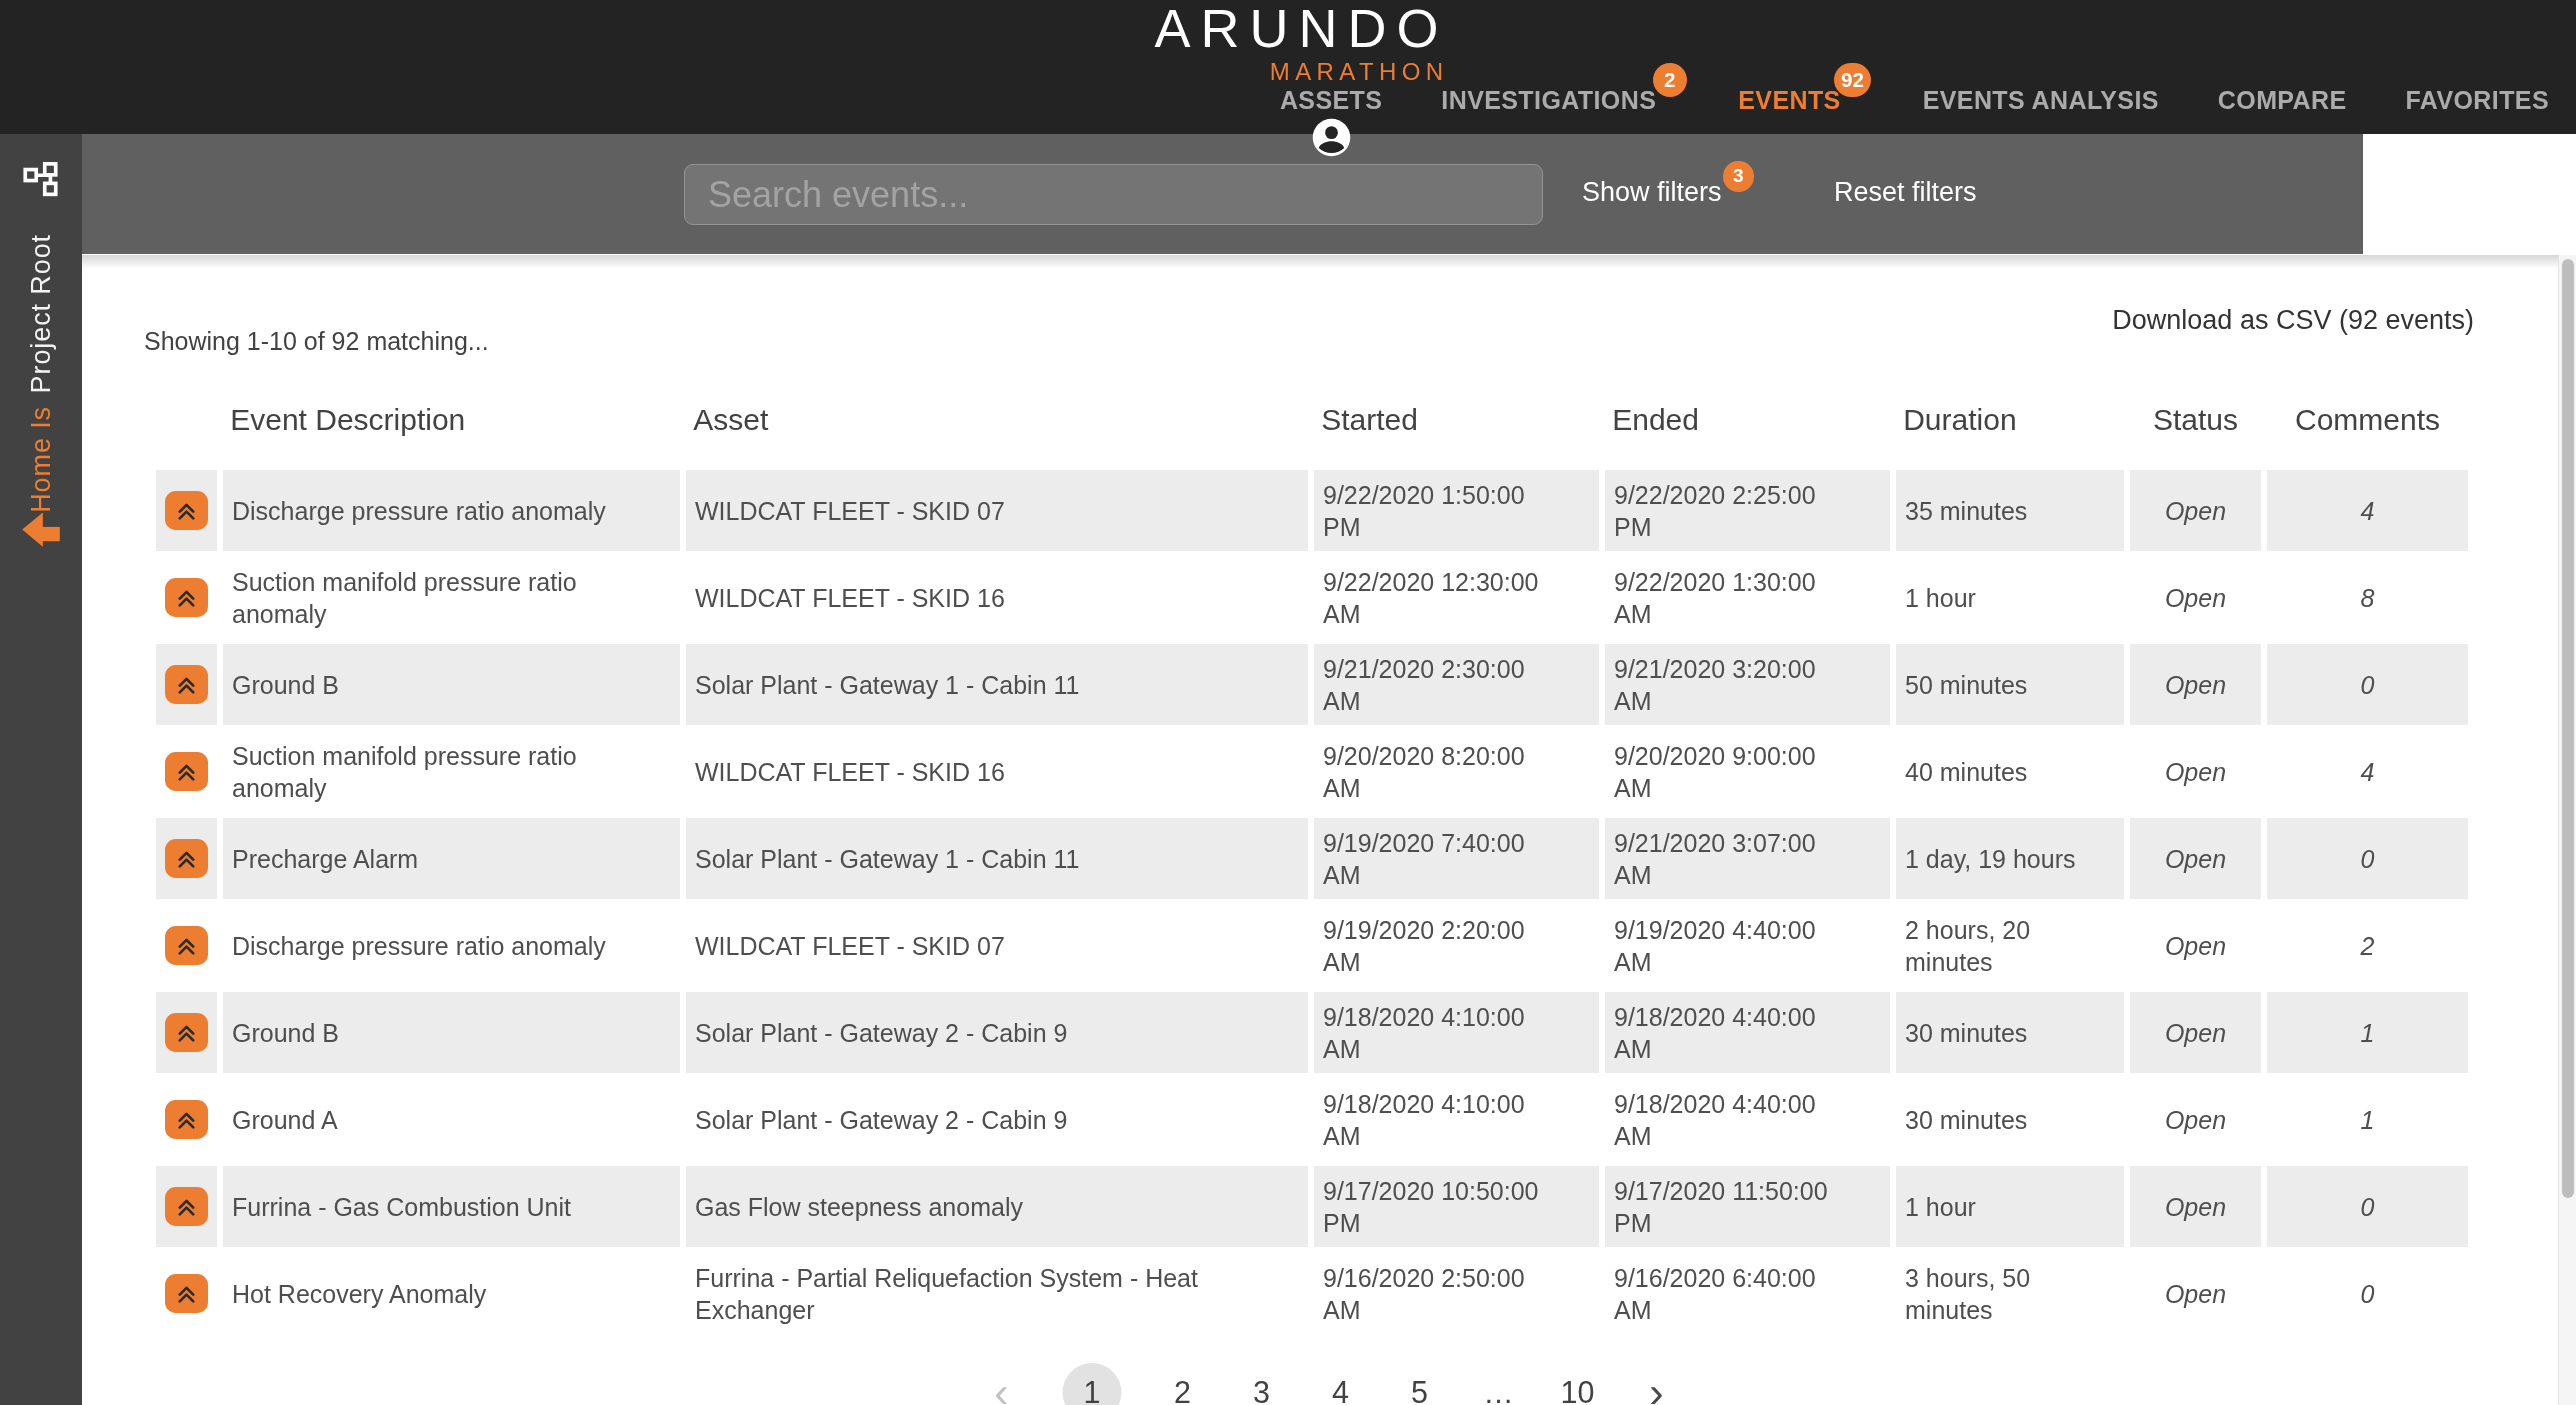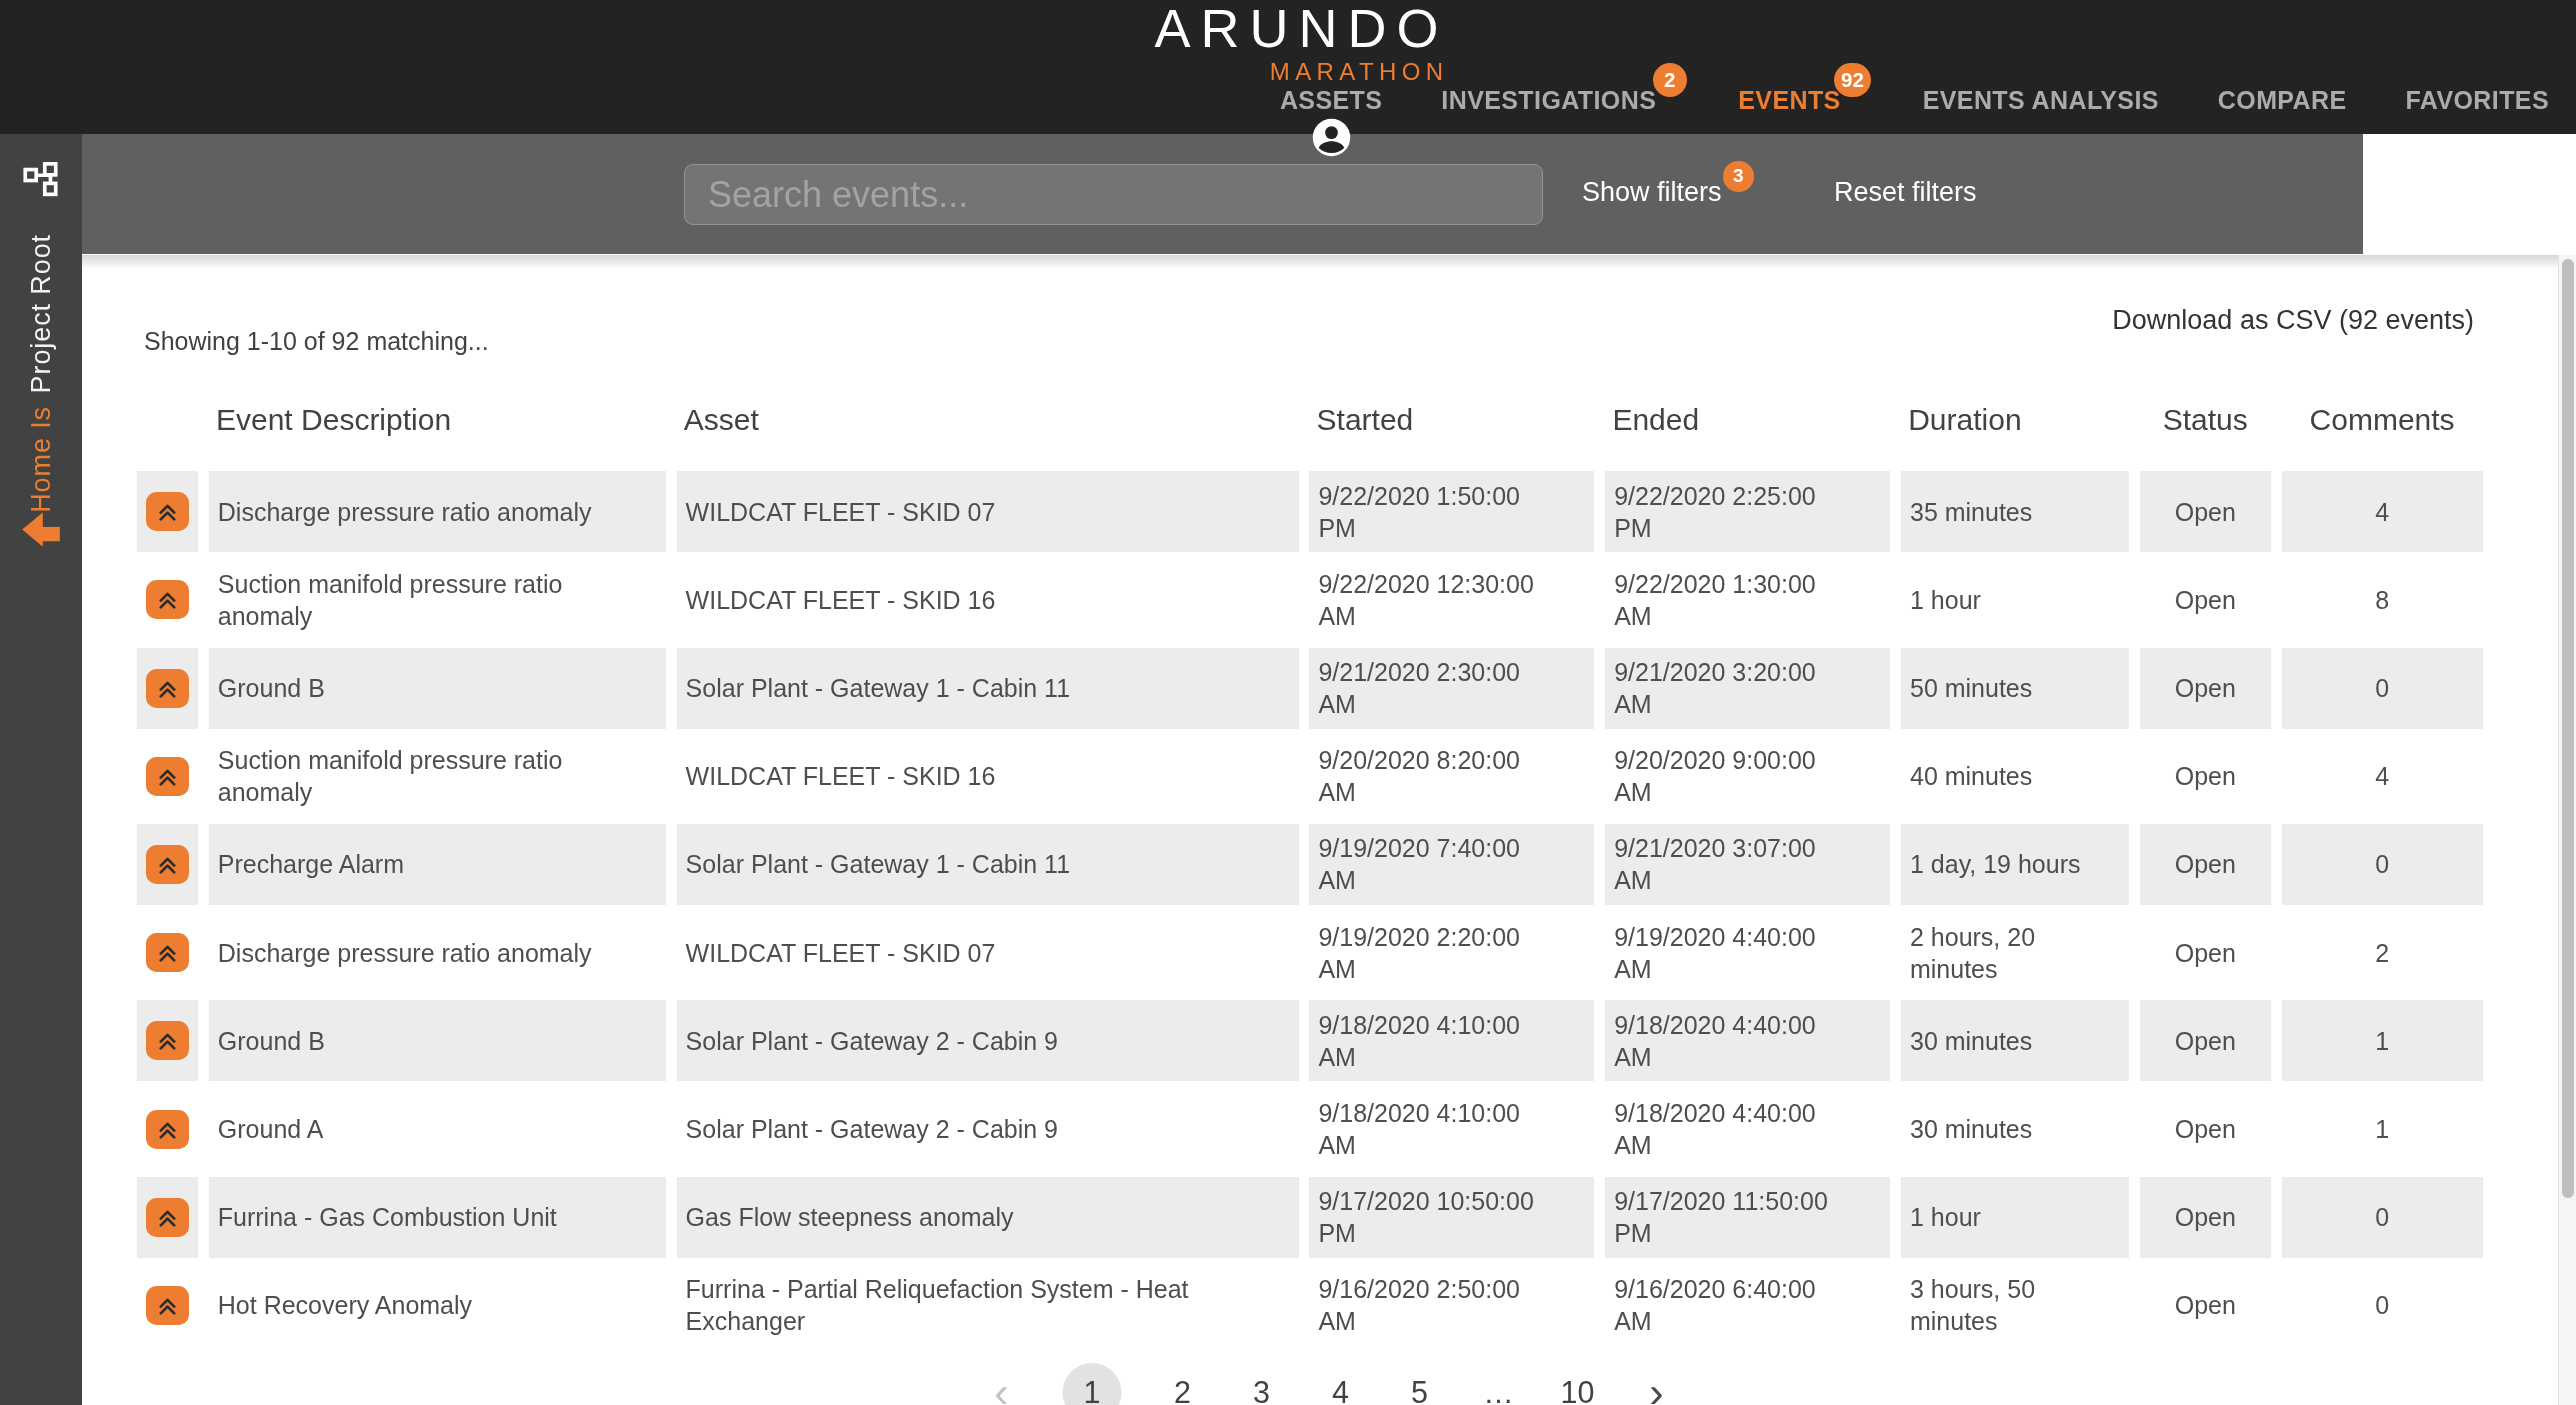--- a/index.html
+++ b/index.html
@@ -56,32 +56,32 @@
     display:flex;align-items:center;justify-content:center;}
 
   
   .content{position:absolute;left:82px;top:255px;width:2494px;height:1151px;
     background:#fff;overflow:hidden;}
   .content-shadow{position:absolute;left:0;top:0;width:100%;height:14.3px;
     background:linear-gradient(rgba(0,0,0,.16),rgba(0,0,0,0));pointer-events:none;}
   .showing{position:absolute;left:62px;top:72px;font-size:25px;color:#424242;}
   .download{position:absolute;right:102px;top:50px;font-size:27px;color:#333;cursor:pointer;}
 
-  .grid{position:absolute;left:55px;top:125px;display:grid;
+  .grid{position:absolute;left:74px;top:125px;display:grid;
     grid-template-columns:61px 457px 622px 285px 285px 228px 131px 201px;
-    grid-template-rows:84px;grid-auto-rows:81px;column-gap:10.8px;row-gap:7.2px;}
+    grid-template-rows:84px;grid-auto-rows:81px;column-gap:10.8px;row-gap:7.2px;gap:6px;}
   .th{align-self:end;padding:0 0 27px 7.2px;font-size:30px;color:#424242;cursor:pointer;}
   .th.c{text-align:center;padding-left:0;}
   .cell{display:flex;align-items:center;padding:0 9px;font-size:25px;
     color:#4e4e4e;line-height:1.28;background:#fff;}
   .cell.stripe{background:var(--row-stripe,#ECECEC);}
   .cell.expand{justify-content:center;padding:0;}
   .cell.started,.cell.ended{padding-right:41px;}
   .cell.duration{padding-right:21.5px;}
-  .cell.status,.cell.comments{justify-content:center;padding:8px;}
+  .cell.status,.cell.comments{justify-content:center;padding:8px;font-style:italic;}
   .expand-btn{width:43px;height:39px;border:none;border-radius:10.8px;
     background:var(--accent,#ED7D31);display:flex;align-items:center;justify-content:center;
     cursor:pointer;}
 
   
   .pagination{position:absolute;left:50%;transform:translateX(-50%);top:1108px;
     display:flex;align-items:center;gap:43px;}
   .pg{font-size:30.5px;color:#424242;min-width:36px;text-align:center;cursor:pointer;
     height:59px;display:flex;align-items:center;justify-content:center;}
   .pg.page.active{background:#e2e2e2;border-radius:50%;width:59px;min-width:59px;}

